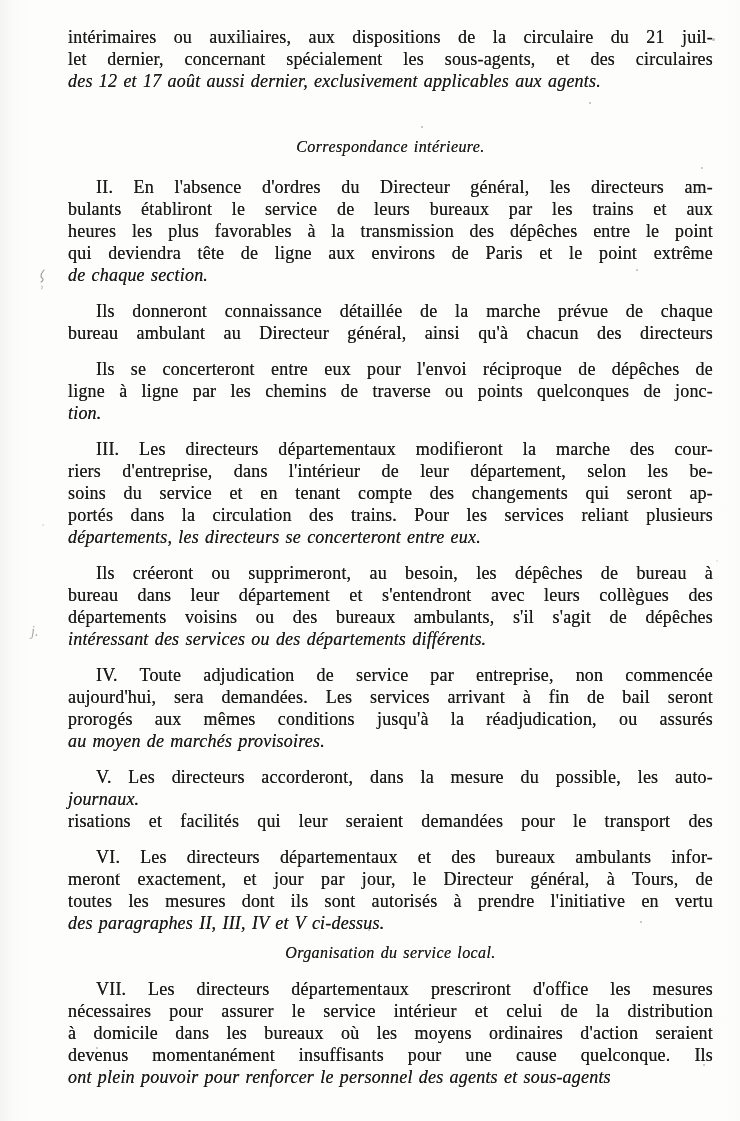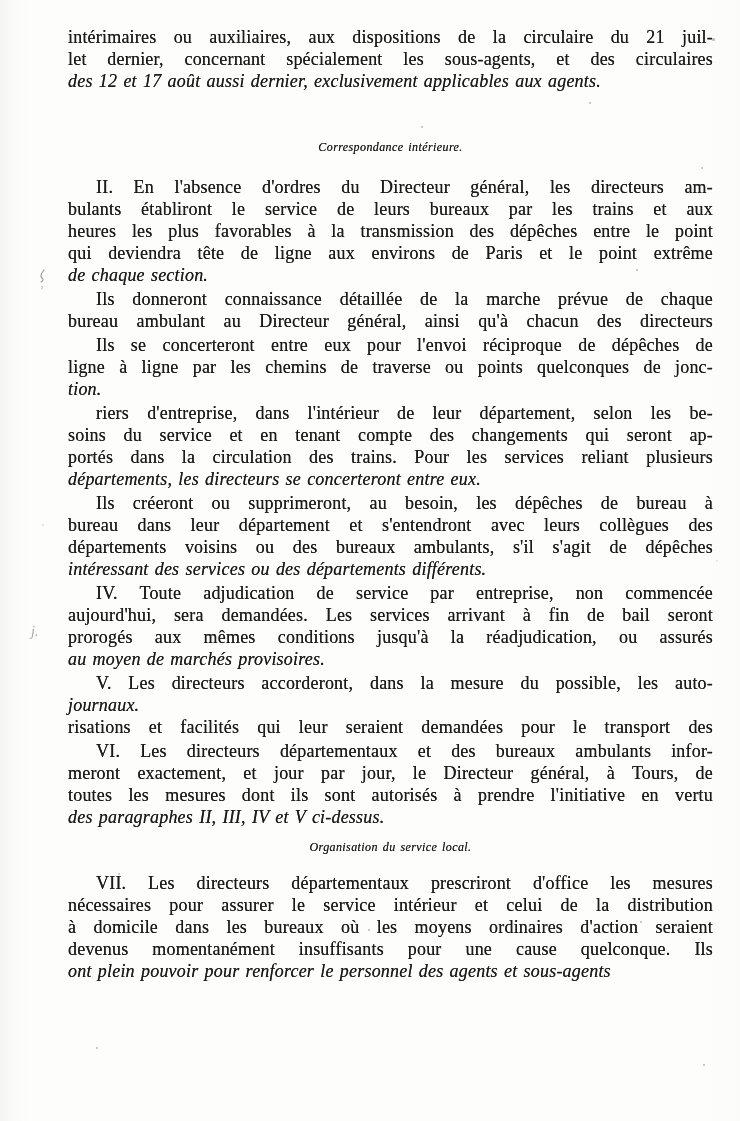--- a/index.html
+++ b/index.html
@@ -32,27 +32,27 @@
     height: 22px;
     line-height: 22px;
     text-align: justify;
     text-align-last: justify;
     white-space: normal;
   }
   .line.last {
     text-align-last: left;
     font-style: italic;
   }
-  .para { margin-top: 2px; }
+  .para { margin-top: 14px; }
   .para .line:first-child { text-indent: 28px; }
   .opening .line:first-child { text-indent: 0; }
   .section-heading {
     text-align: center;
     font-style: italic;
-    font-size: 12px;
+    font-size: 16px;
     height: 22px;
     line-height: 22px;
     letter-spacing: 0.4px;
     text-shadow: 0 0 0.5px rgba(28, 27, 26, 0.8);
   }
   .section-heading.h1 { margin-top: 44px; margin-bottom: 18px; }
   .section-heading.h2 { margin-top: 8px; margin-bottom: 14px; }
   
   .margin-mark {
     position: absolute;
@@ -103,20 +103,21 @@
         <div class="line">bureau ambulant au Directeur général, ainsi qu'à chacun des directeurs</div>
       </div>
 
     <div class="para">
         <div class="line">Ils se concerteront entre eux pour l'envoi réciproque de dépêches de</div>
         <div class="line">ligne à ligne par les chemins de traverse ou points quelconques de jonc-</div>
         <div class="line last">tion.</div>
       </div>
 
     <div class="para">
+        <div class="line">III. Les directeurs départementaux modifieront la marche des cour-</div>
         <div class="line">riers d'entreprise, dans l'intérieur de leur département, selon les be-</div>
         <div class="line">soins du service et en tenant compte des changements qui seront ap-</div>
         <div class="line">portés dans la circulation des trains. Pour les services reliant plusieurs</div>
         <div class="line last">départements, les directeurs se concerteront entre eux.</div>
       </div>
 
     <div class="para">
         <div class="line">Ils créeront ou supprimeront, au besoin, les dépêches de bureau à</div>
         <div class="line">bureau dans leur département et s'entendront avec leurs collègues des</div>
         <div class="line">départements voisins ou des bureaux ambulants, s'il s'agit de dépêches</div>

